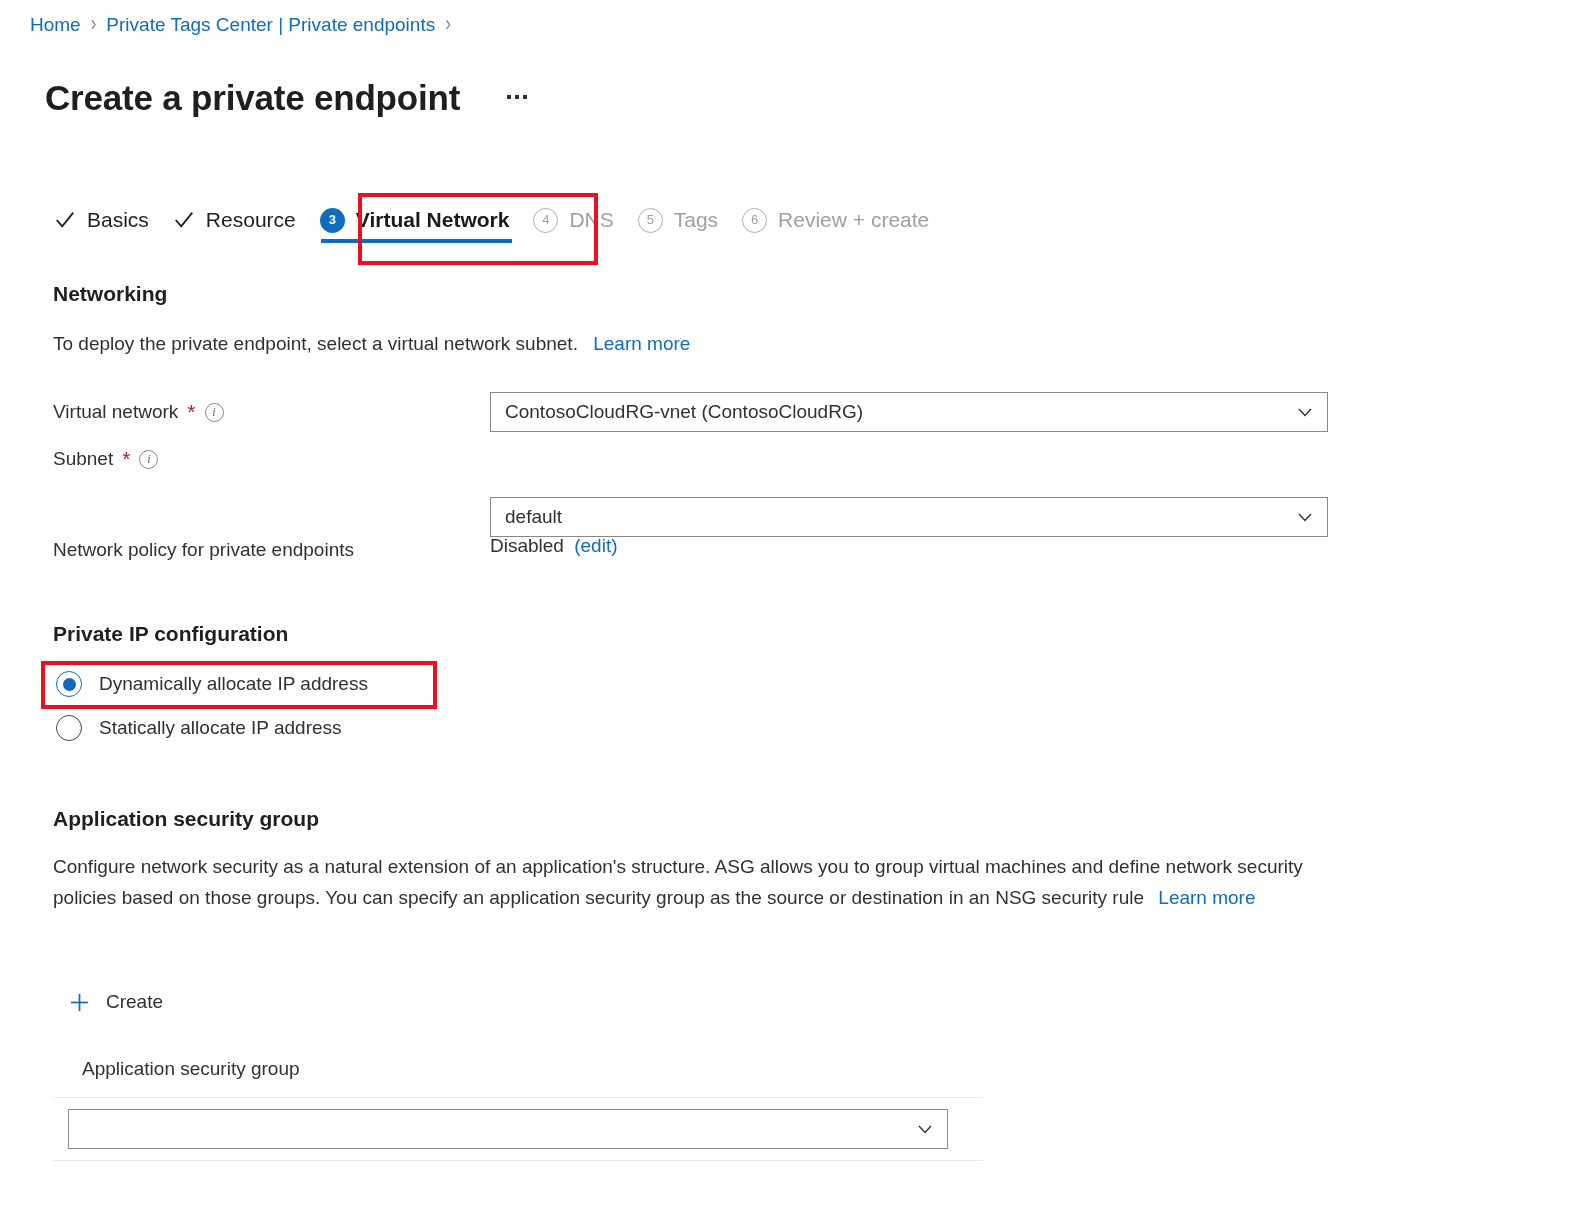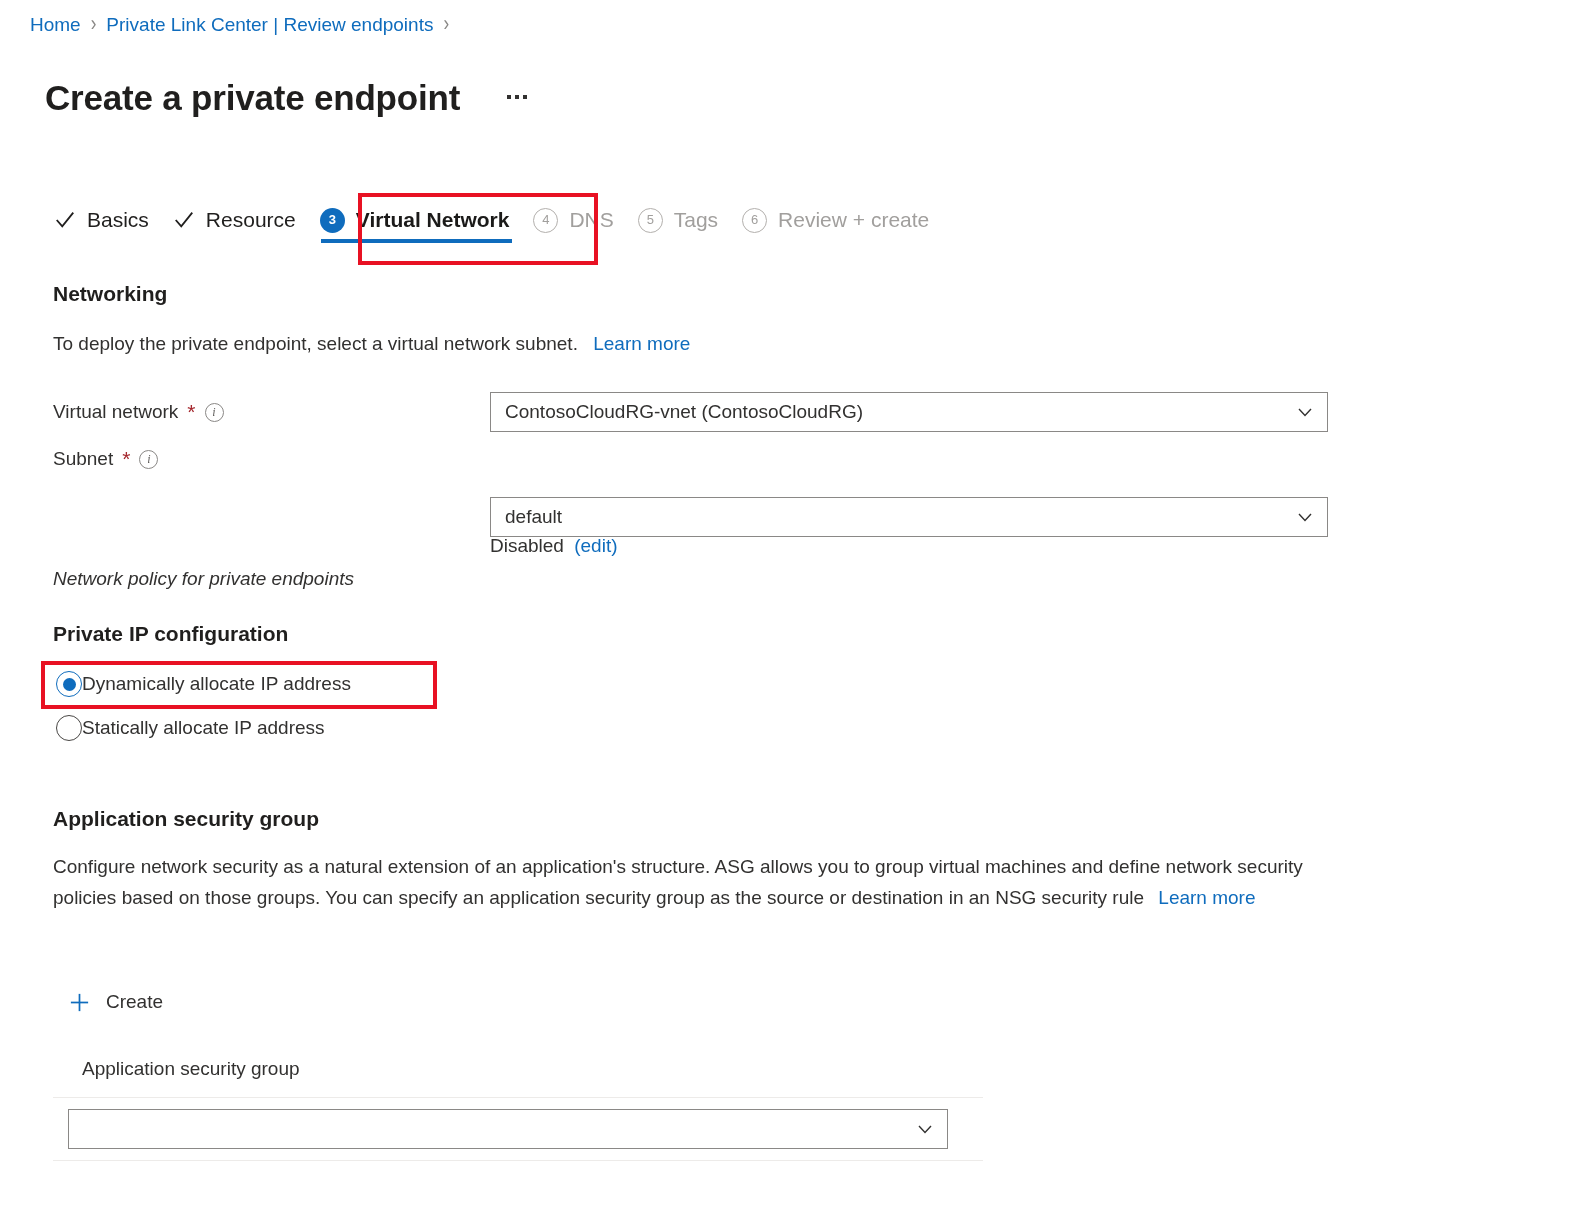--- a/index.html
+++ b/index.html
@@ -105,21 +105,21 @@
     height: 40px; border: 1px solid #8a8886; background: #ffffff;
     display: flex; align-items: center; justify-content: space-between;
     padding: 0 12px 0 14px; cursor: pointer;
     font-size: 19px; color: #323130;
   }
   .chev { width: 20px; height: 20px; flex: none; }
 
   
   .radio-row {
     position: absolute; left: 56px;
-    display: flex; align-items: center; 
+    display: flex; align-items: center; gap: 17px;
     font-size: 19px; color: #323130; line-height: 26px; cursor: pointer;
   }
   .radio {
     width: 26px; height: 26px; border-radius: 50%;
     border: 1.7px solid #484644; background: #ffffff;
     display: flex; align-items: center; justify-content: center; flex: none;
   }
   .radio.checked { border-color: #0f6cbd; border-width: 1.7px; }
   .radio.checked::after {
     content: ""; width: 13px; height: 13px; border-radius: 50%; background: #0f6cbd;
@@ -147,21 +147,21 @@
   }
 </style>
 </head>
 <body>
 
 <div class="page">
 
   <nav class="breadcrumb">
     <span class="crumb-link">Home</span>
     <span class="crumb-sep">›</span>
-    <span class="crumb-link">Private Link Center | Review endpoints</span>
+    <span class="crumb-link">Private Tags Center | Private endpoints</span>
     <span class="crumb-sep">›</span>
   </nav>
 
   <div class="title-row">
     <h1 class="page-title">Create a private endpoint</h1>
     <span class="ellipsis-btn">
       <i></i>
         <i></i>
         <i></i>
     </span>
@@ -231,21 +231,21 @@
     <span class="req">*</span>
     <span class="info-icon">i</span>
   </div>
   <div class="dropdown" style="left:490px; top:461px; width:838px;margin-top:36px;">
     <span>default</span>
     <svg class="chev" viewBox="0 0 20 20">
       <polyline points="4,7 10,13.5 16,7" fill="none" stroke="#323130" stroke-width="1.4"></polyline>
     </svg>
   </div>
 
-  <div class="field-label" style="top:566px;font-style:italic;">
+  <div class="field-label" style="top:537px;">
     <span>Network policy for private endpoints</span>
   </div>
   <div class="body-text" style="left:490px; top:533px; line-height:26px;">
     <span>Disabled</span>
     <span style="display:inline-block;width:5px;"></span><span class="link">(edit)</span>
   </div>
 
   <div class="section-head" style="top:620px;">Private IP configuration</div>
 
   <div class="radio-row" style="top:671px;">

